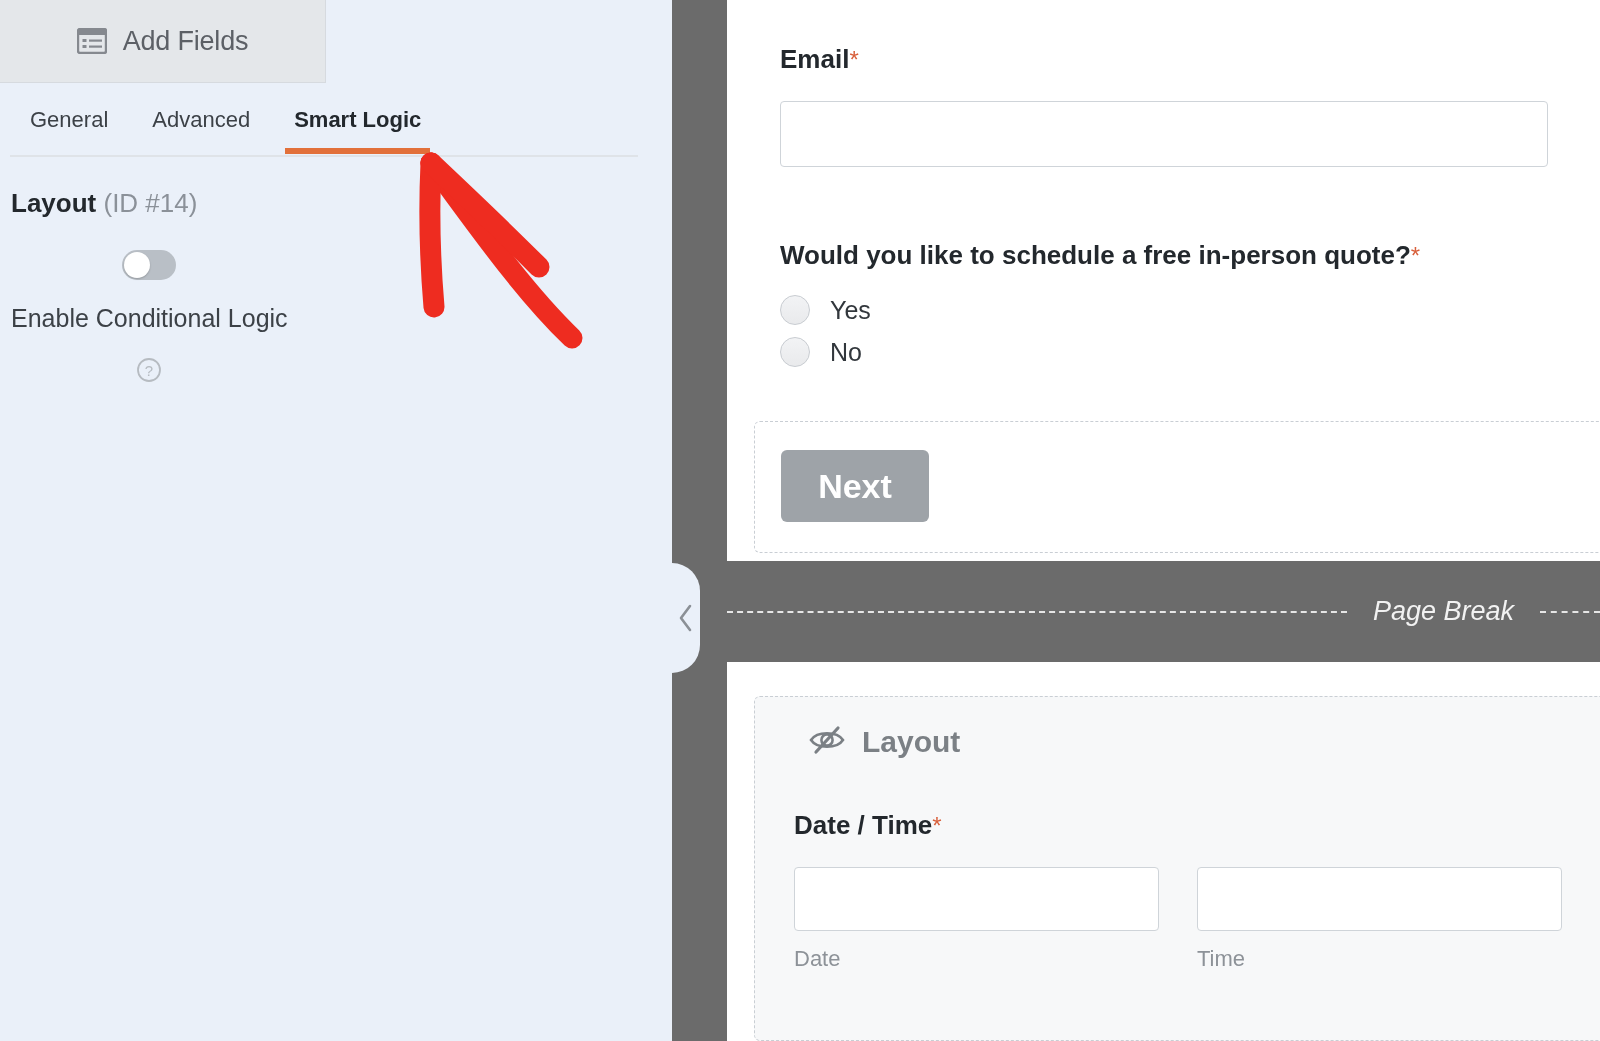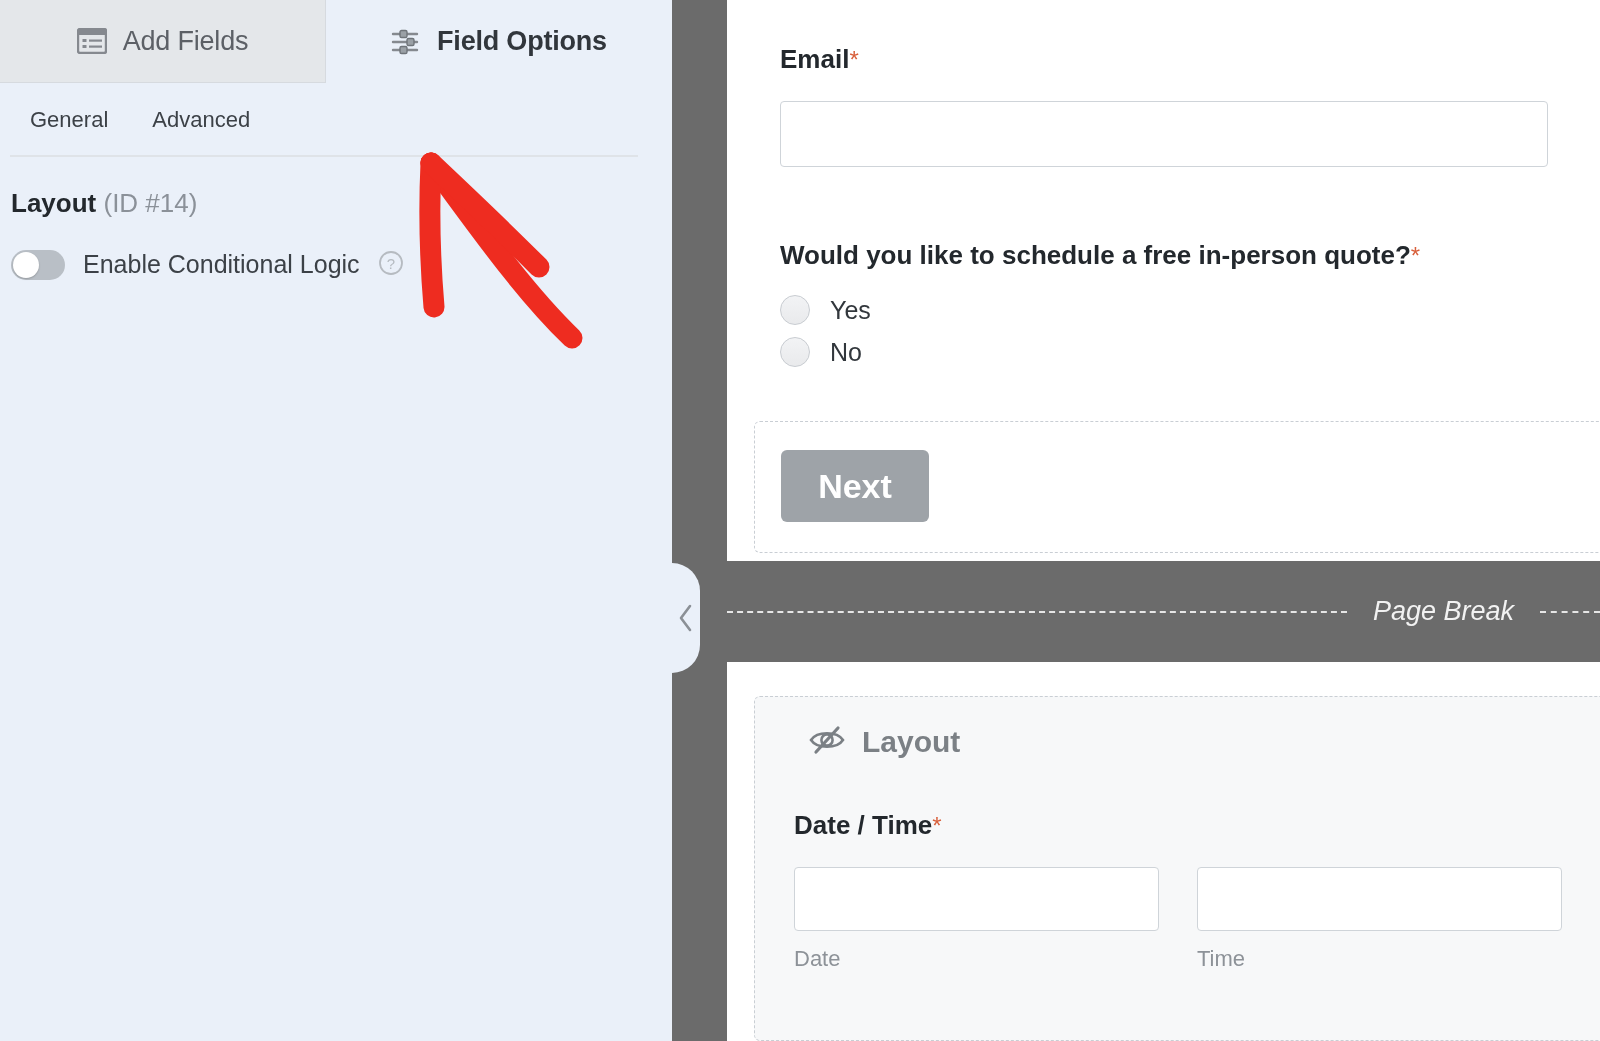--- a/index.html
+++ b/index.html
@@ -85,21 +85,21 @@
     white-space: nowrap;
   }
   .field-title .fid {
     font-weight: normal;
     color: #8b9199;
   }
 
   
   .toggle-row {
     position: absolute; left: 11px; top: 250px;
-    display: flex; gap: 18px;
+    display: flex; align-items: center; gap: 24px; flex-direction: column;
   }
   .toggle {
     width: 54px; height: 30px;
     border-radius: 15px;
     background: #b9bfc6;
     position: relative;
     cursor: pointer;
     flex: 0 0 auto;
   }
   .toggle .knob {
@@ -239,43 +239,31 @@
             <rect x="1" y="1" width="28" height="6" fill="#85898f"></rect>
             <rect x="5.5" y="11" width="4" height="3" fill="#85898f"></rect>
             <rect x="5.5" y="17" width="4" height="3" fill="#85898f"></rect>
             <rect x="12" y="11.5" width="13" height="2.2" fill="#85898f"></rect>
             <rect x="12" y="17.5" width="13" height="2.2" fill="#85898f"></rect>
           </svg>
         </span>
         <span>Add Fields</span>
       </div>
 
-      <div class="tab tab-fieldoptions">
-        <span class="tab-icon">
-          <svg width="30" height="26" viewBox="0 0 30 26">
-            <g stroke="#85898f" stroke-width="2.4" stroke-linecap="round">
-              <line x1="2" y1="5" x2="26" y2="5"></line>
-              <line x1="2" y1="13" x2="26" y2="13"></line>
-              <line x1="2" y1="21" x2="26" y2="21"></line>
-            </g>
-            <rect x="9" y="1.5" width="7" height="7" rx="1.6" fill="#9aa0a6" stroke="#6f747a" stroke-width="1.4"></rect>
-            <rect x="16" y="9.5" width="7" height="7" rx="1.6" fill="#9aa0a6" stroke="#6f747a" stroke-width="1.4"></rect>
-            <rect x="9" y="17.5" width="7" height="7" rx="1.6" fill="#9aa0a6" stroke="#6f747a" stroke-width="1.4"></rect>
-          </svg>
-        </span>
-        <span>Field Options</span>
-      </div>
     </div>
 
     <div class="subtabs">
       <div class="subtab">
         <span>General</span>
       </div>
       <div class="subtab">
         <span>Advanced</span>
+      </div>
+      <div class="subtab active">
+        <span>Smart Logic</span>
       </div>
     </div>
     <div class="subtabs-rule"></div>
 
     <div class="field-title">
       <span>Layout</span>
       <span class="fid">(ID #14)</span>
     </div>
 
     <div class="toggle-row">

